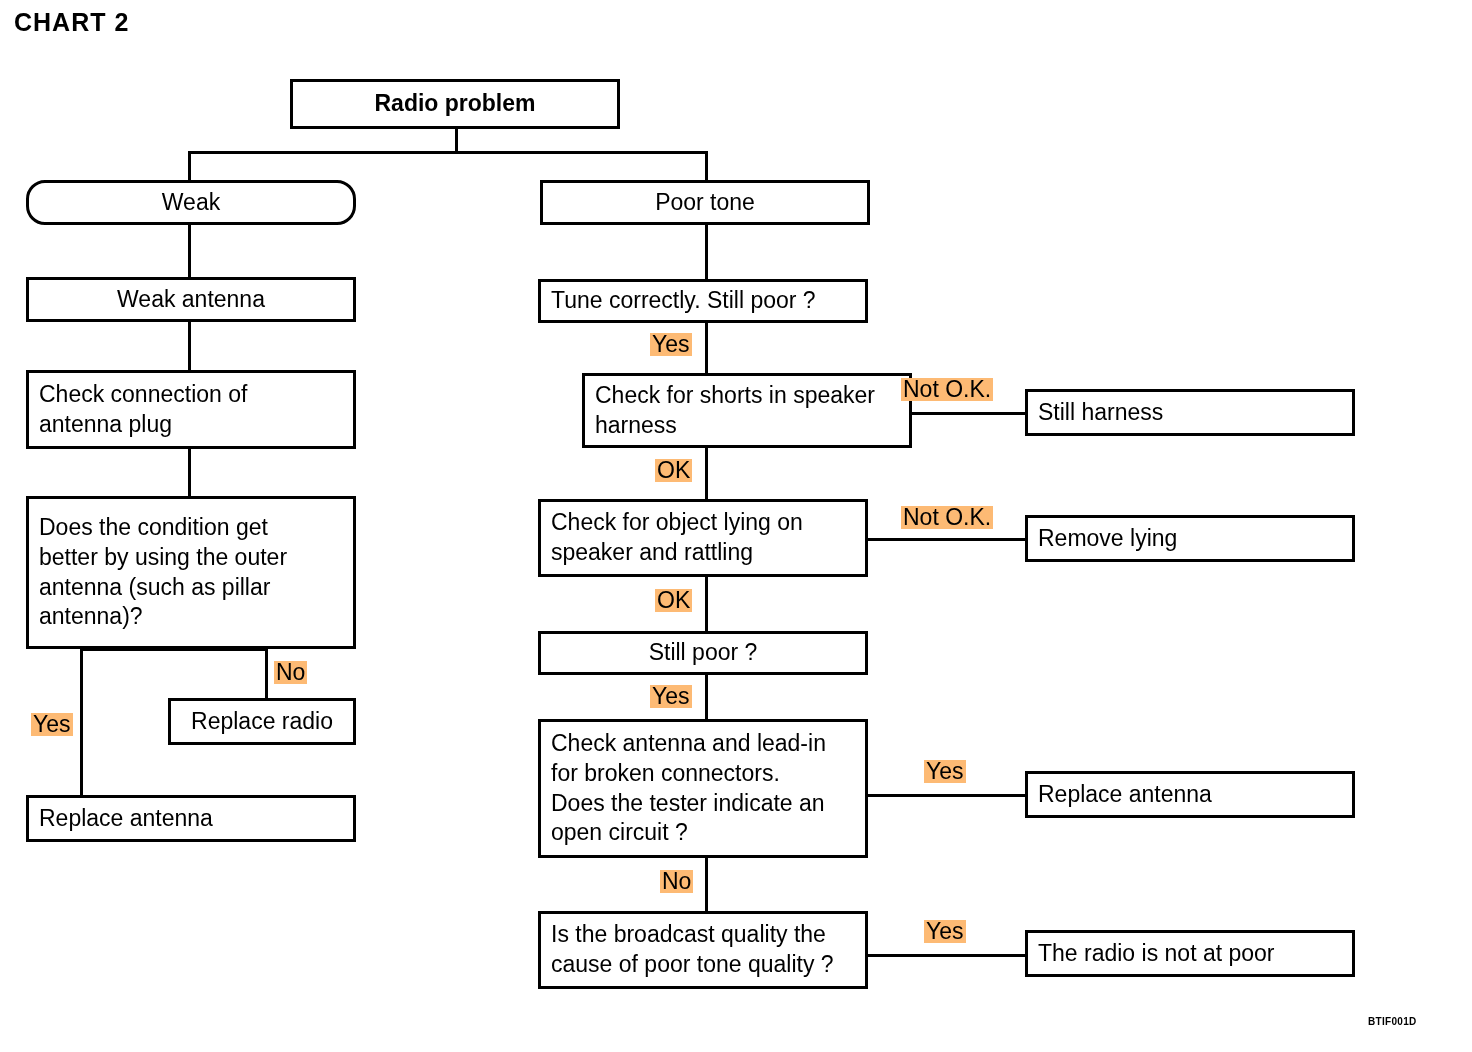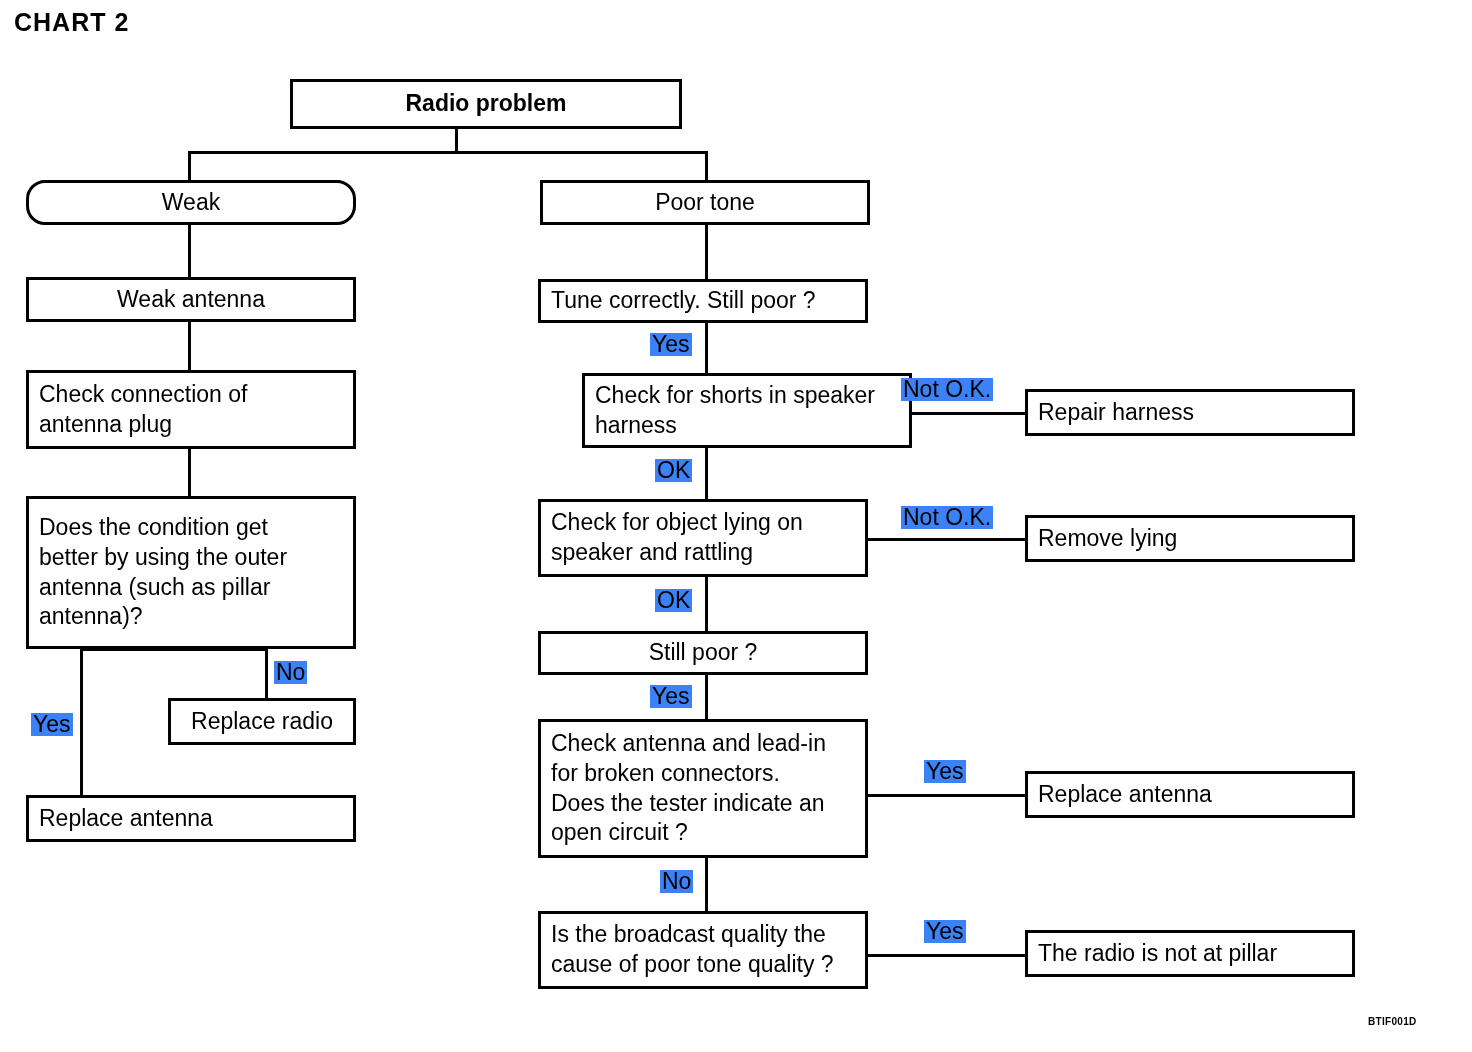--- a/index.html
+++ b/index.html
@@ -57,21 +57,21 @@
     z-index: 1;
   }
   .vline { width: 3px; }
   .hline { height: 3px; }
   .edge-label {
     position: absolute;
     font-size: 23px;
     line-height: 1;
     white-space: nowrap;
     z-index: 3;
-    background: #3b82f6;
+    background: #fdba74;
     padding: 0 2px;
   }
   .footer-code {
     position: absolute;
     font-size: 10px;
     font-weight: bold;
     letter-spacing: 0.3px;
     white-space: nowrap;
   }
 </style>
@@ -102,21 +102,21 @@
   <div class="line vline" style="left:705px; top:446px; height:53px;"></div>
   <div class="line vline" style="left:705px; top:575px; height:57px;"></div>
   <div class="line vline" style="left:705px; top:673px; height:47px;"></div>
   <div class="line vline" style="left:705px; top:856px; height:57px;"></div>
 
   <div class="line hline" style="left:866px; top:412px; width:161px;"></div>
   <div class="line hline" style="left:866px; top:538px; width:161px;"></div>
   <div class="line hline" style="left:866px; top:794px; width:161px;"></div>
   <div class="line hline" style="left:866px; top:954px; width:161px;"></div>
 
-  <div class="node center bold" style="left:290px; top:79px; width:392px; height:50px;">
+  <div class="node center bold" style="left:290px; top:79px; width:330px; height:50px;">
     <span class="txt">Radio problem</span>
   </div>
 
   <div class="node center" style="left:26px; top:180px; width:330px; height:45px;border-radius:19px;">
     <span class="txt">Weak</span>
   </div>
 
   <div class="node center" style="left:540px; top:180px; width:330px; height:45px;">
     <span class="txt">Poor tone</span>
   </div>
@@ -148,21 +148,21 @@
   <div class="node left" style="left:538px; top:279px; width:330px; height:44px;">
     <span class="txt">Tune correctly. Still poor ?</span>
   </div>
 
   <div class="node left" style="left:538px; top:373px; width:330px; height:75px;margin-left:44px;">
     <span class="txt">Check for shorts in speaker
 harness</span>
   </div>
 
   <div class="node left" style="left:1025px; top:389px; width:330px; height:47px;">
-    <span class="txt">Repair harness</span>
+    <span class="txt">Still harness</span>
   </div>
 
   <div class="node left" style="left:538px; top:499px; width:330px; height:78px;">
     <span class="txt">Check for object lying on
 speaker and rattling</span>
   </div>
 
   <div class="node left" style="left:1025px; top:515px; width:330px; height:47px;">
     <span class="txt">Remove lying</span>
   </div>
@@ -181,21 +181,21 @@
   <div class="node left" style="left:1025px; top:771px; width:330px; height:47px;">
     <span class="txt">Replace antenna</span>
   </div>
 
   <div class="node left" style="left:538px; top:911px; width:330px; height:78px;">
     <span class="txt">Is the broadcast quality the
 cause of poor tone quality ?</span>
   </div>
 
   <div class="node left" style="left:1025px; top:930px; width:330px; height:47px;">
-    <span class="txt">The radio is not at pillar</span>
+    <span class="txt">The radio is not at poor</span>
   </div>
 
   <div class="edge-label" style="left:31px;  top:713px;">Yes</div>
   <div class="edge-label" style="left:274px; top:661px;">No</div>
 
   <div class="edge-label" style="left:650px; top:333px;">Yes</div>
   <div class="edge-label" style="left:901px; top:378px;">Not O.K.</div>
   <div class="edge-label" style="left:655px; top:459px;">OK</div>
   <div class="edge-label" style="left:901px; top:506px;">Not O.K.</div>
   <div class="edge-label" style="left:655px; top:589px;">OK</div>

